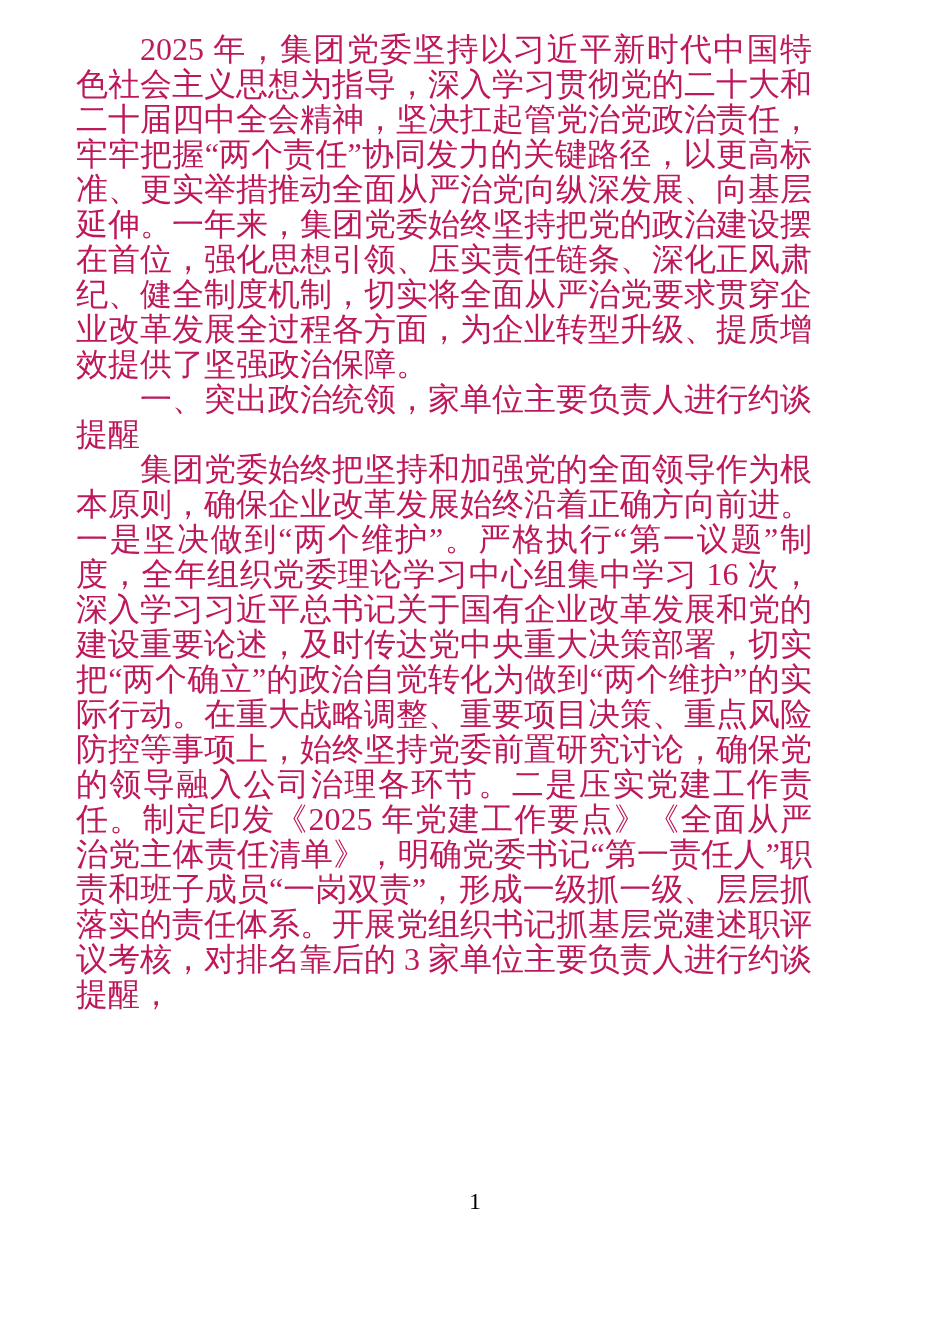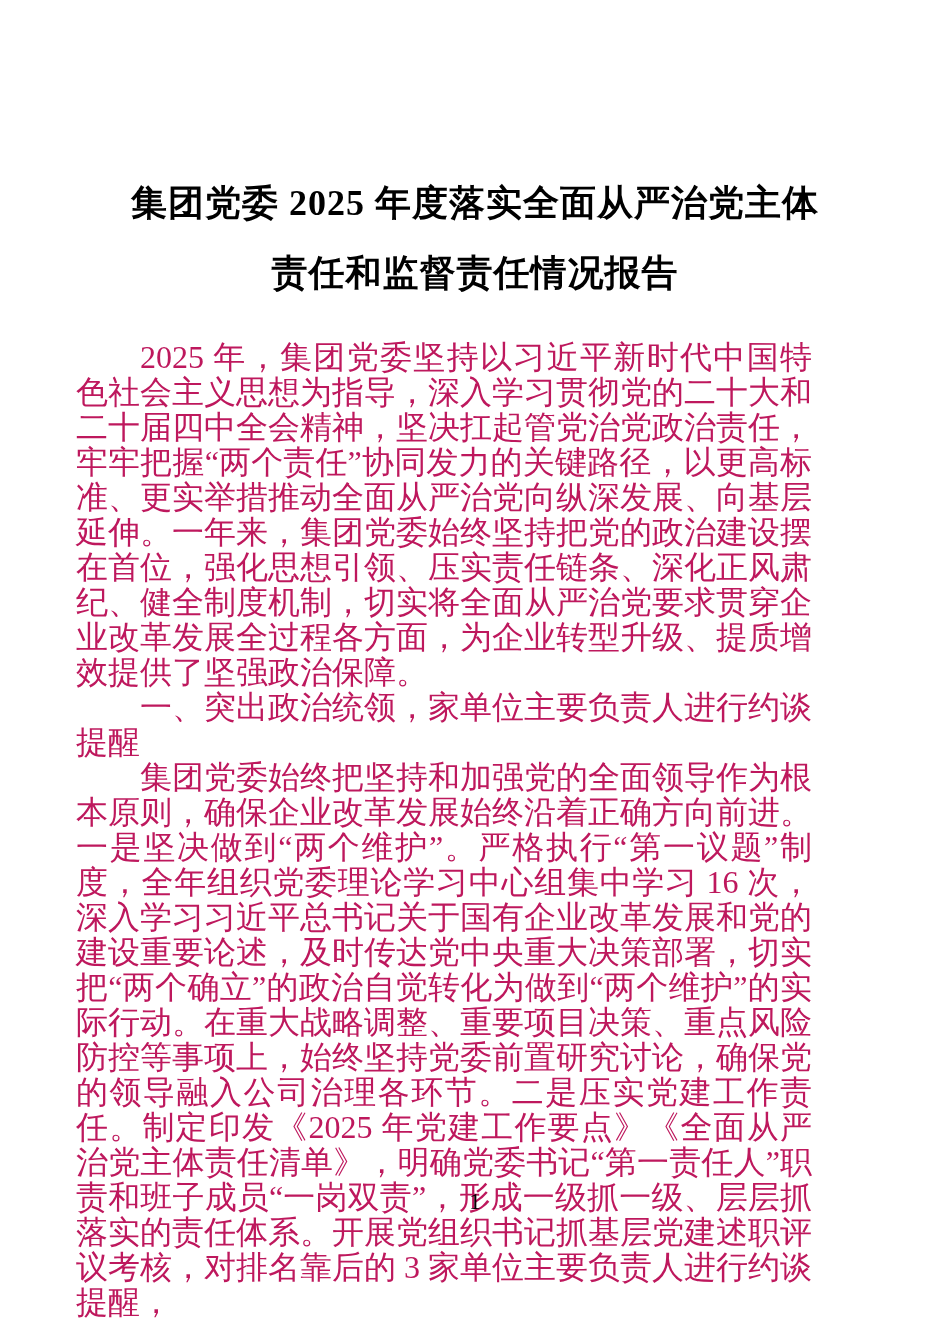--- a/index.html
+++ b/index.html
@@ -50,24 +50,20 @@
       text-align: center;
       font-size: 24px;
       color: #000000;
     }
   </style>
 </head>
 <body>
 
 <div class="page">
 
-  <h1 class="doc-title">
-    <span class="title-line">集团党委 2025 年度落实全面从严治党主体</span>
-    <span class="title-line">责任和监督责任情况报告</span>
-  </h1>
 
   <div class="doc-body">
     <p class="para">2025 年，集团党委坚持以习近平新时代中国特色社会主义思想为指导，深入学习贯彻党的二十大和二十届四中全会精神，坚决扛起管党治党政治责任，牢牢把握“两个责任”协同发力的关键路径，以更高标准、更实举措推动全面从严治党向纵深发展、向基层延伸。一年来，集团党委始终坚持把党的政治建设摆在首位，强化思想引领、压实责任链条、深化正风肃纪、健全制度机制，切实将全面从严治党要求贯穿企业改革发展全过程各方面，为企业转型升级、提质增效提供了坚强政治保障。</p>
     <p class="para">一、突出政治统领，家单位主要负责人进行约谈提醒</p>
     <p class="para">集团党委始终把坚持和加强党的全面领导作为根本原则，确保企业改革发展始终沿着正确方向前进。一是坚决做到“两个维护”。严格执行“第一议题”制度，全年组织党委理论学习中心组集中学习 16 次，深入学习习近平总书记关于国有企业改革发展和党的建设重要论述，及时传达党中央重大决策部署，切实把“两个确立”的政治自觉转化为做到“两个维护”的实际行动。在重大战略调整、重要项目决策、重点风险防控等事项上，始终坚持党委前置研究讨论，确保党的领导融入公司治理各环节。二是压实党建工作责任。制定印发《2025 年党建工作要点》《全面从严治党主体责任清单》，明确党委书记“第一责任人”职责和班子成员“一岗双责”，形成一级抓一级、层层抓落实的责任体系。开展党组织书记抓基层党建述职评议考核，对排名靠后的 3 家单位主要负责人进行约谈提醒，</p>
   </div>
 
   <div class="page-footer">
     <span>1</span>
   </div>

